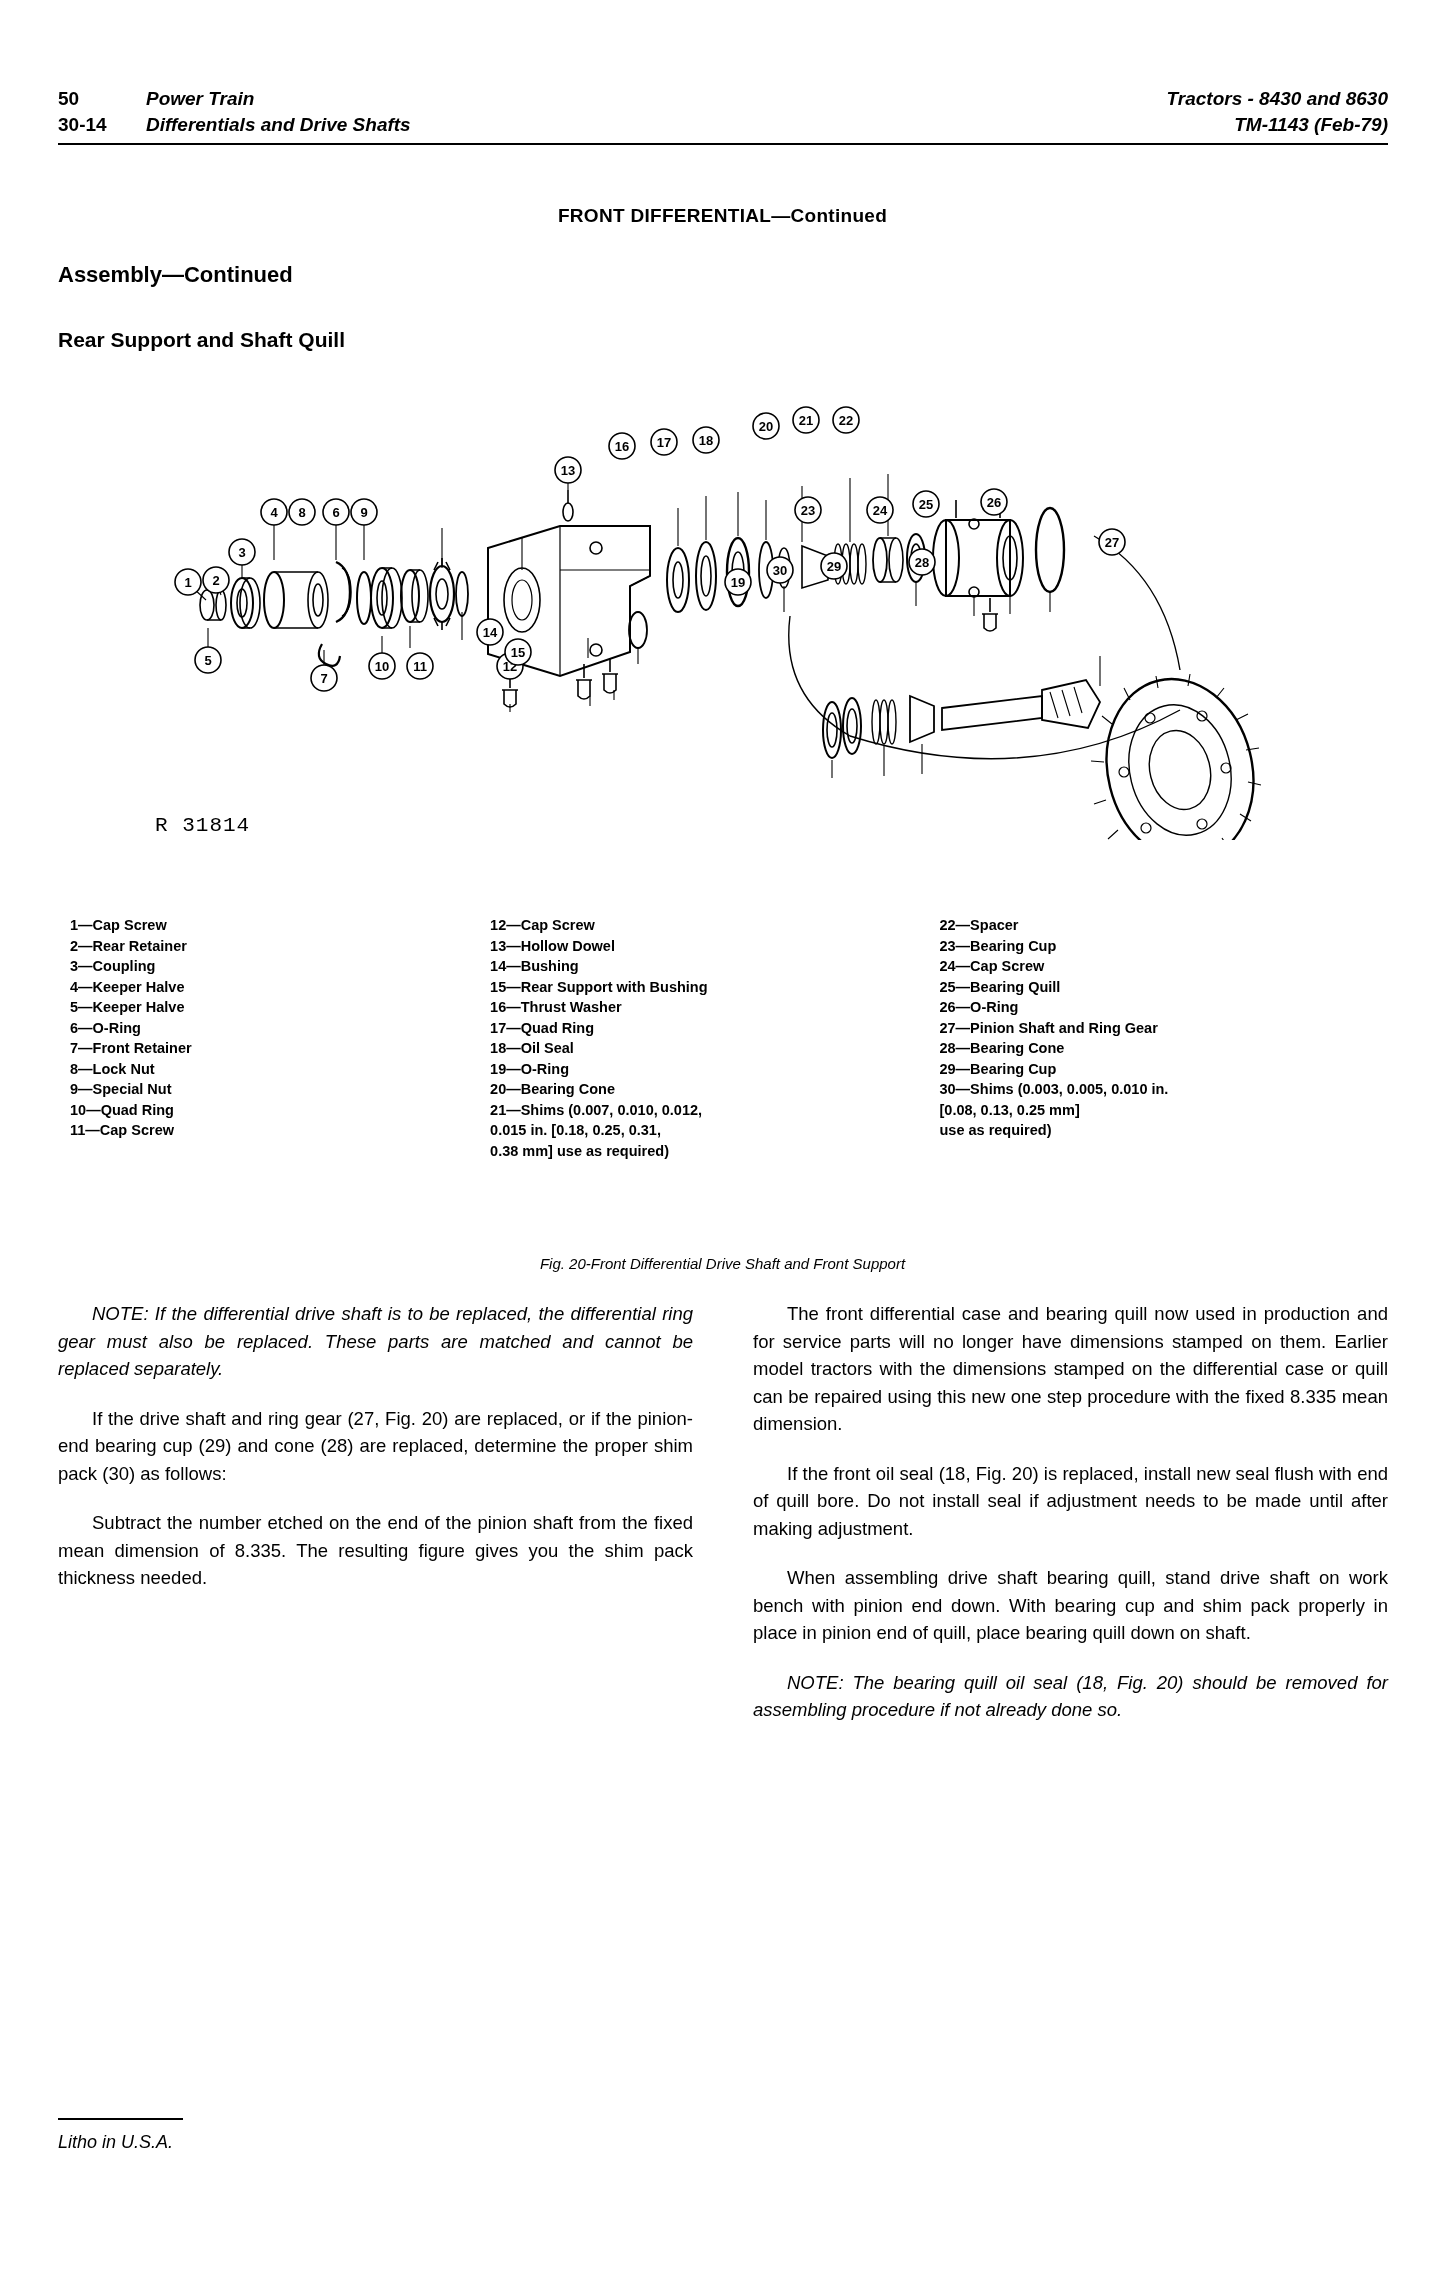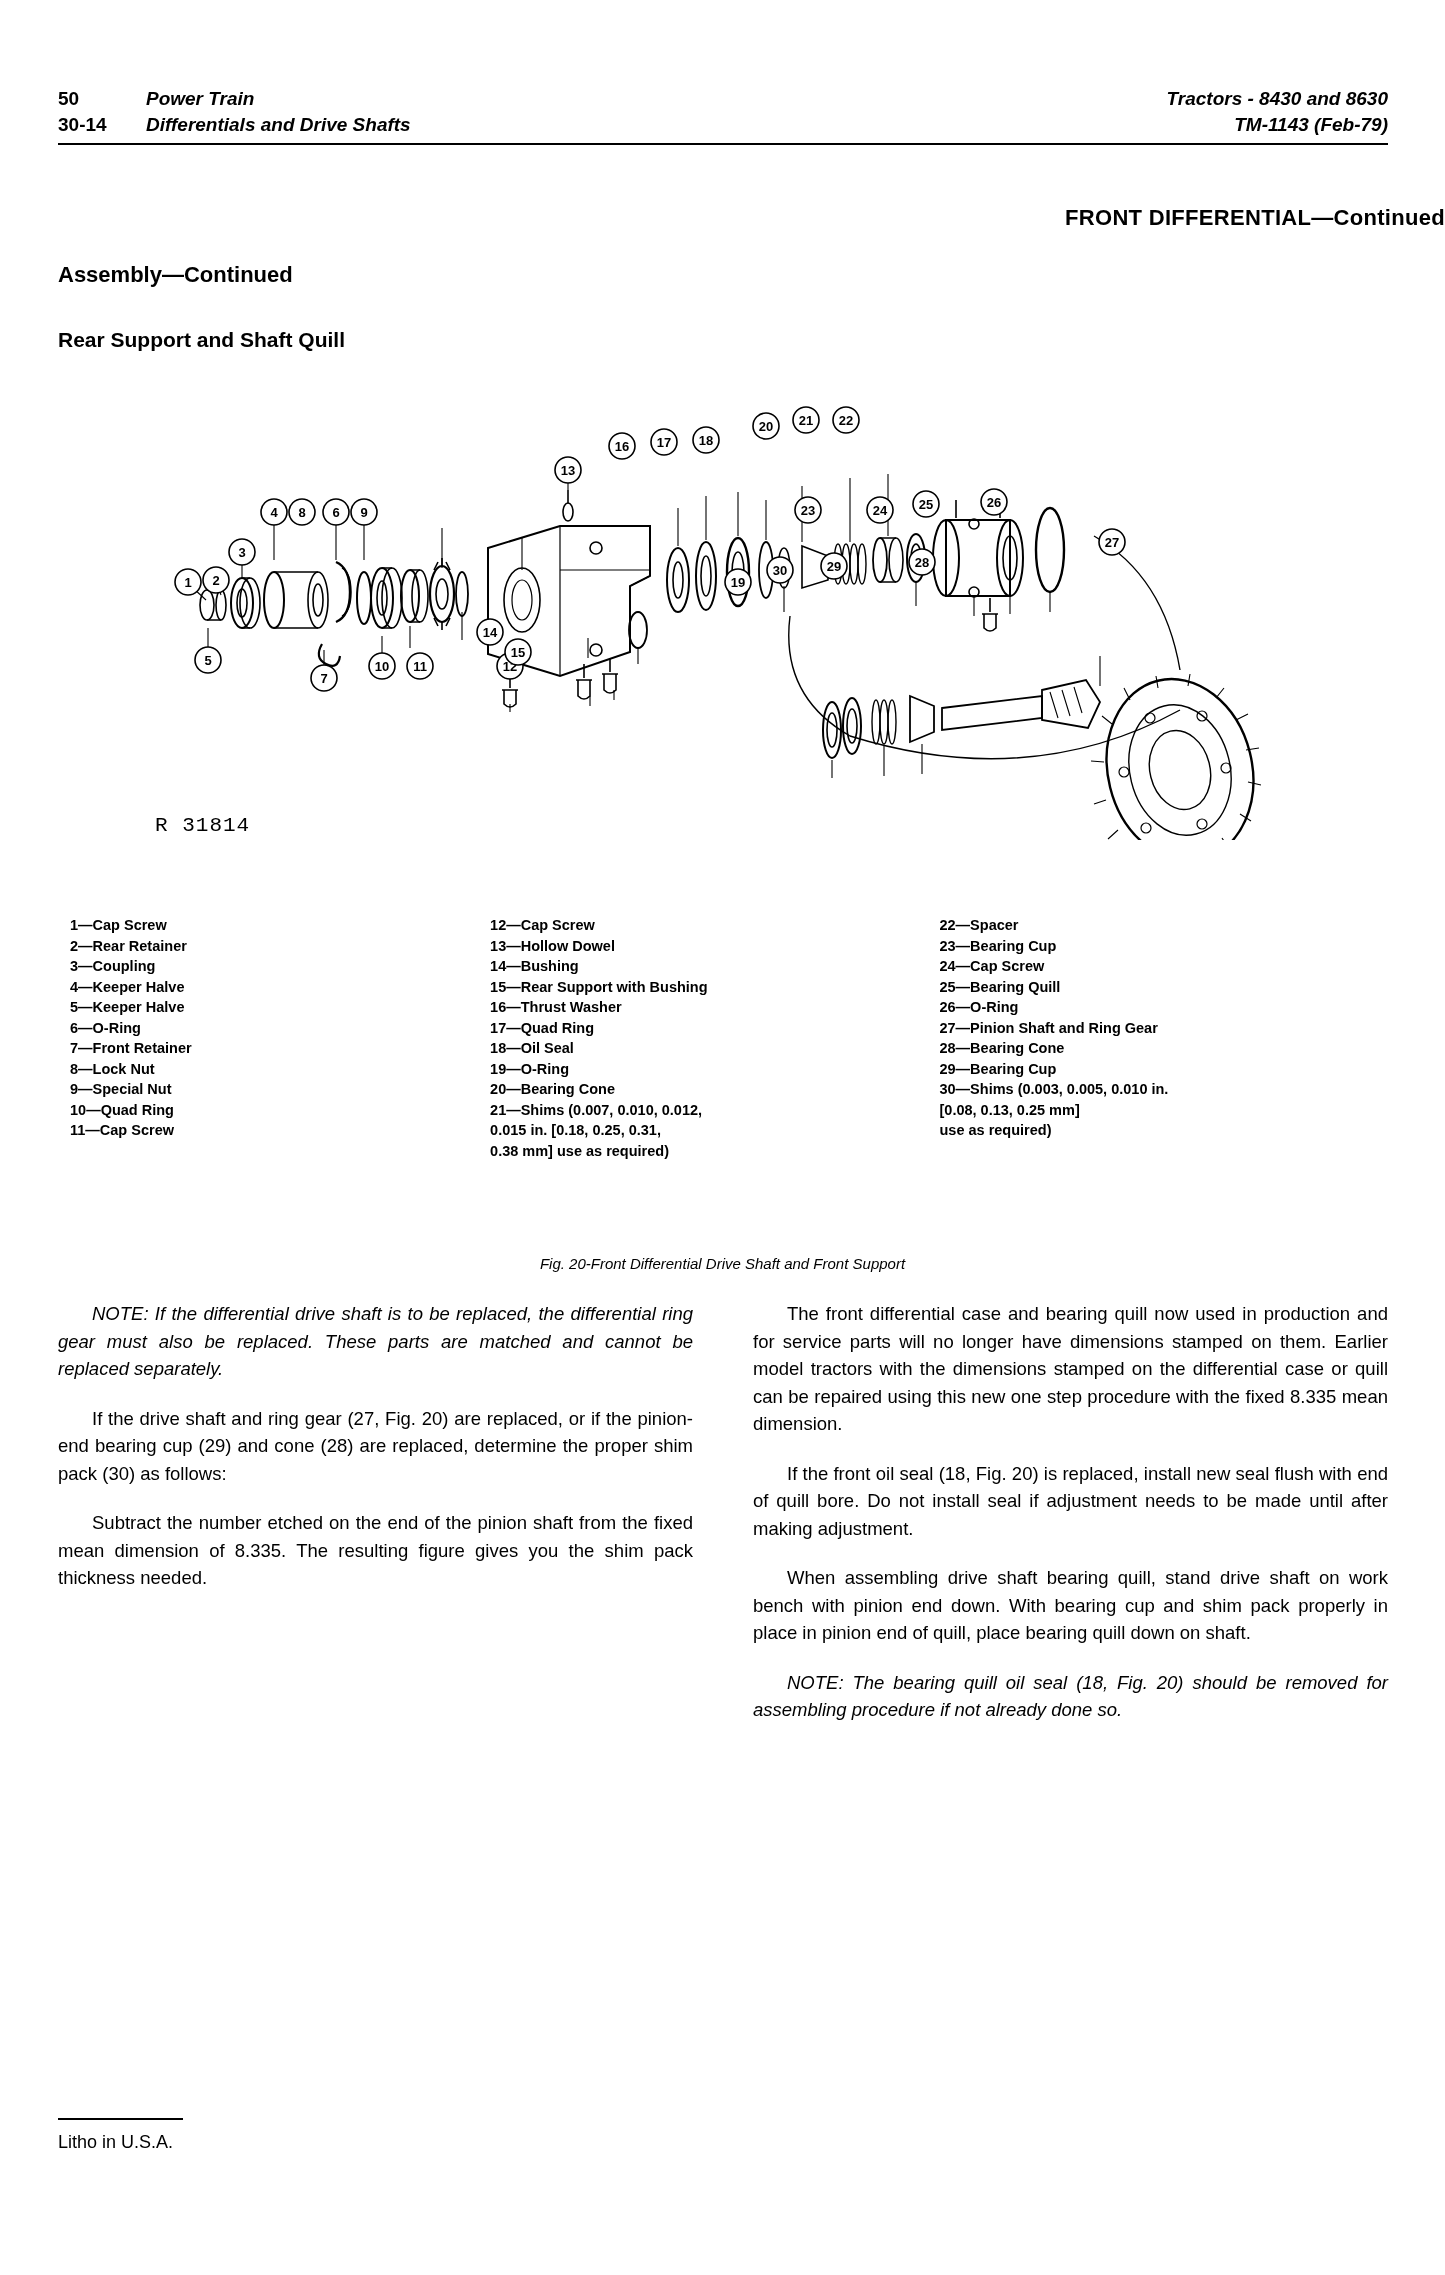--- a/index.html
+++ b/index.html
@@ -62,22 +62,22 @@
     border-bottom: 2.5px solid #000;
     margin-top: 5px;
   }
 
   
   .doc-title {
     position: absolute;
     top: 205px;
     left: 0;
     width: 1445px;
-    text-align: right;
-    font-size: 22px;
+    text-align: center;
+    font-size: 19px;
     font-weight: bold;
     letter-spacing: 0.3px;
   }
   .assembly-title {
     position: absolute;
     top: 262px;
     left: 58px;
     font-size: 22px;
     font-weight: bold;
   }
@@ -163,20 +163,21 @@
     left: 58px;
     top: 2118px;
     width: 125px;
     border-bottom: 2.5px solid #000;
   }
   .footer {
     position: absolute;
     left: 58px;
     top: 2132px;
     font-size: 18px;
+    font-style: italic;
   }
 </style>
 </head>
 <body>
 
 <div class="page">
 
   <div class="header">
     <div class="header-row">
       <div class="header-left">

